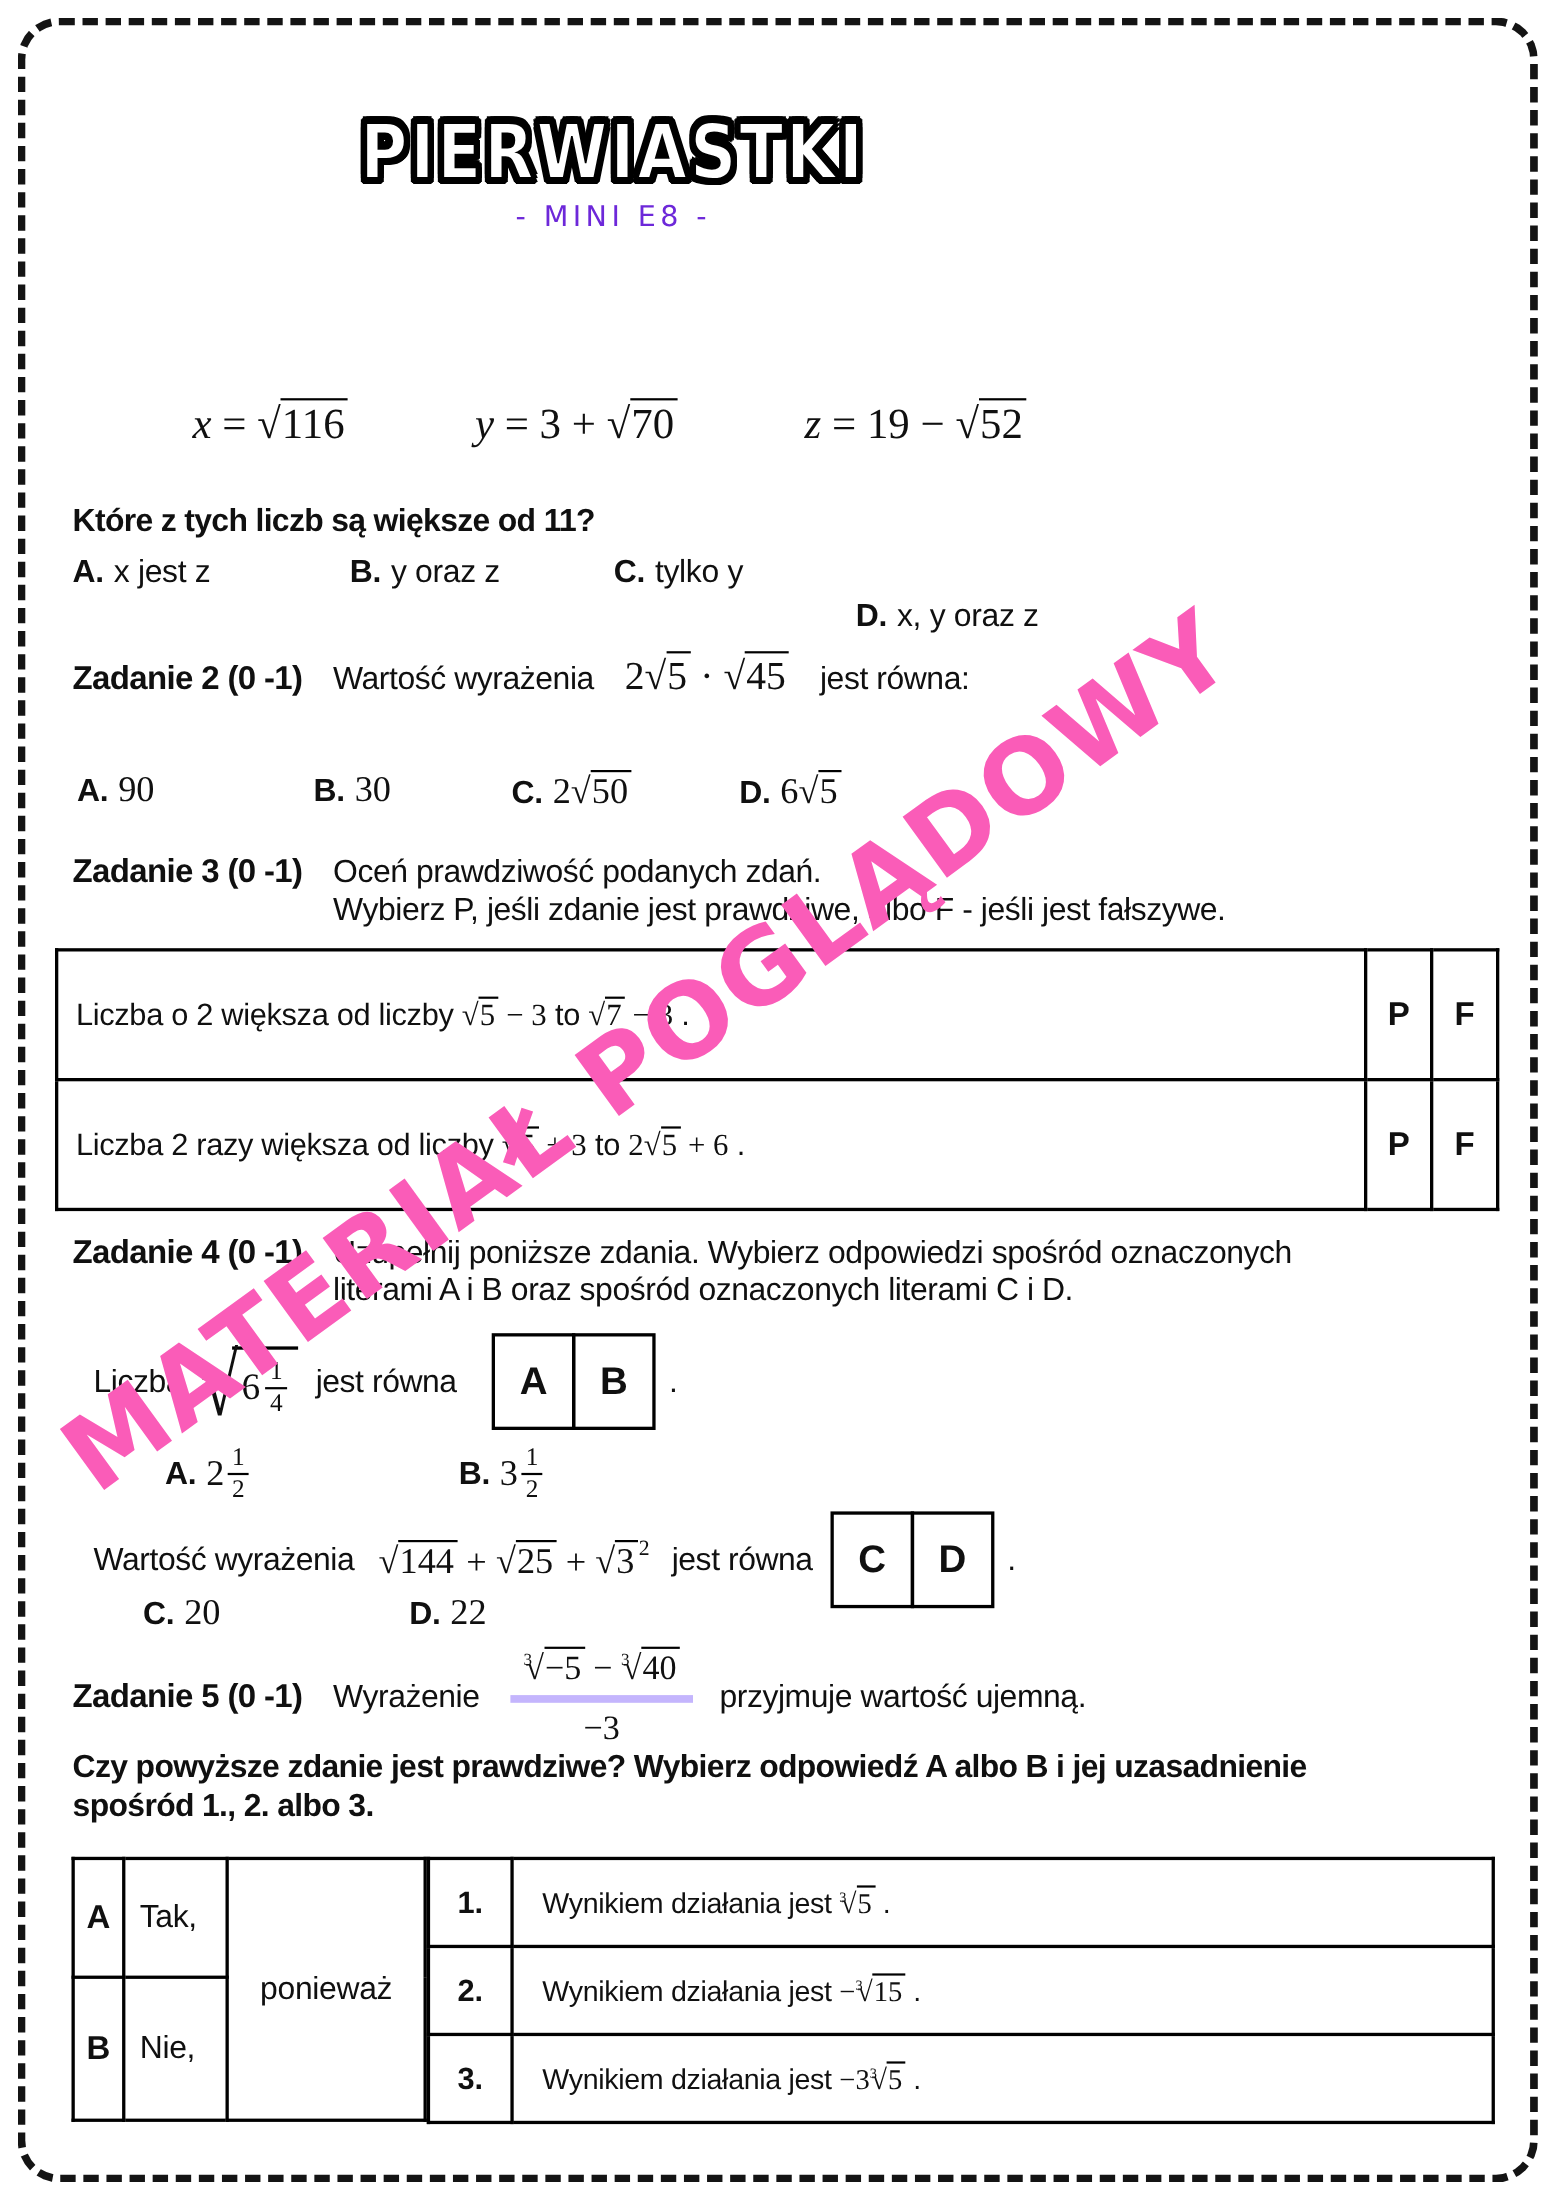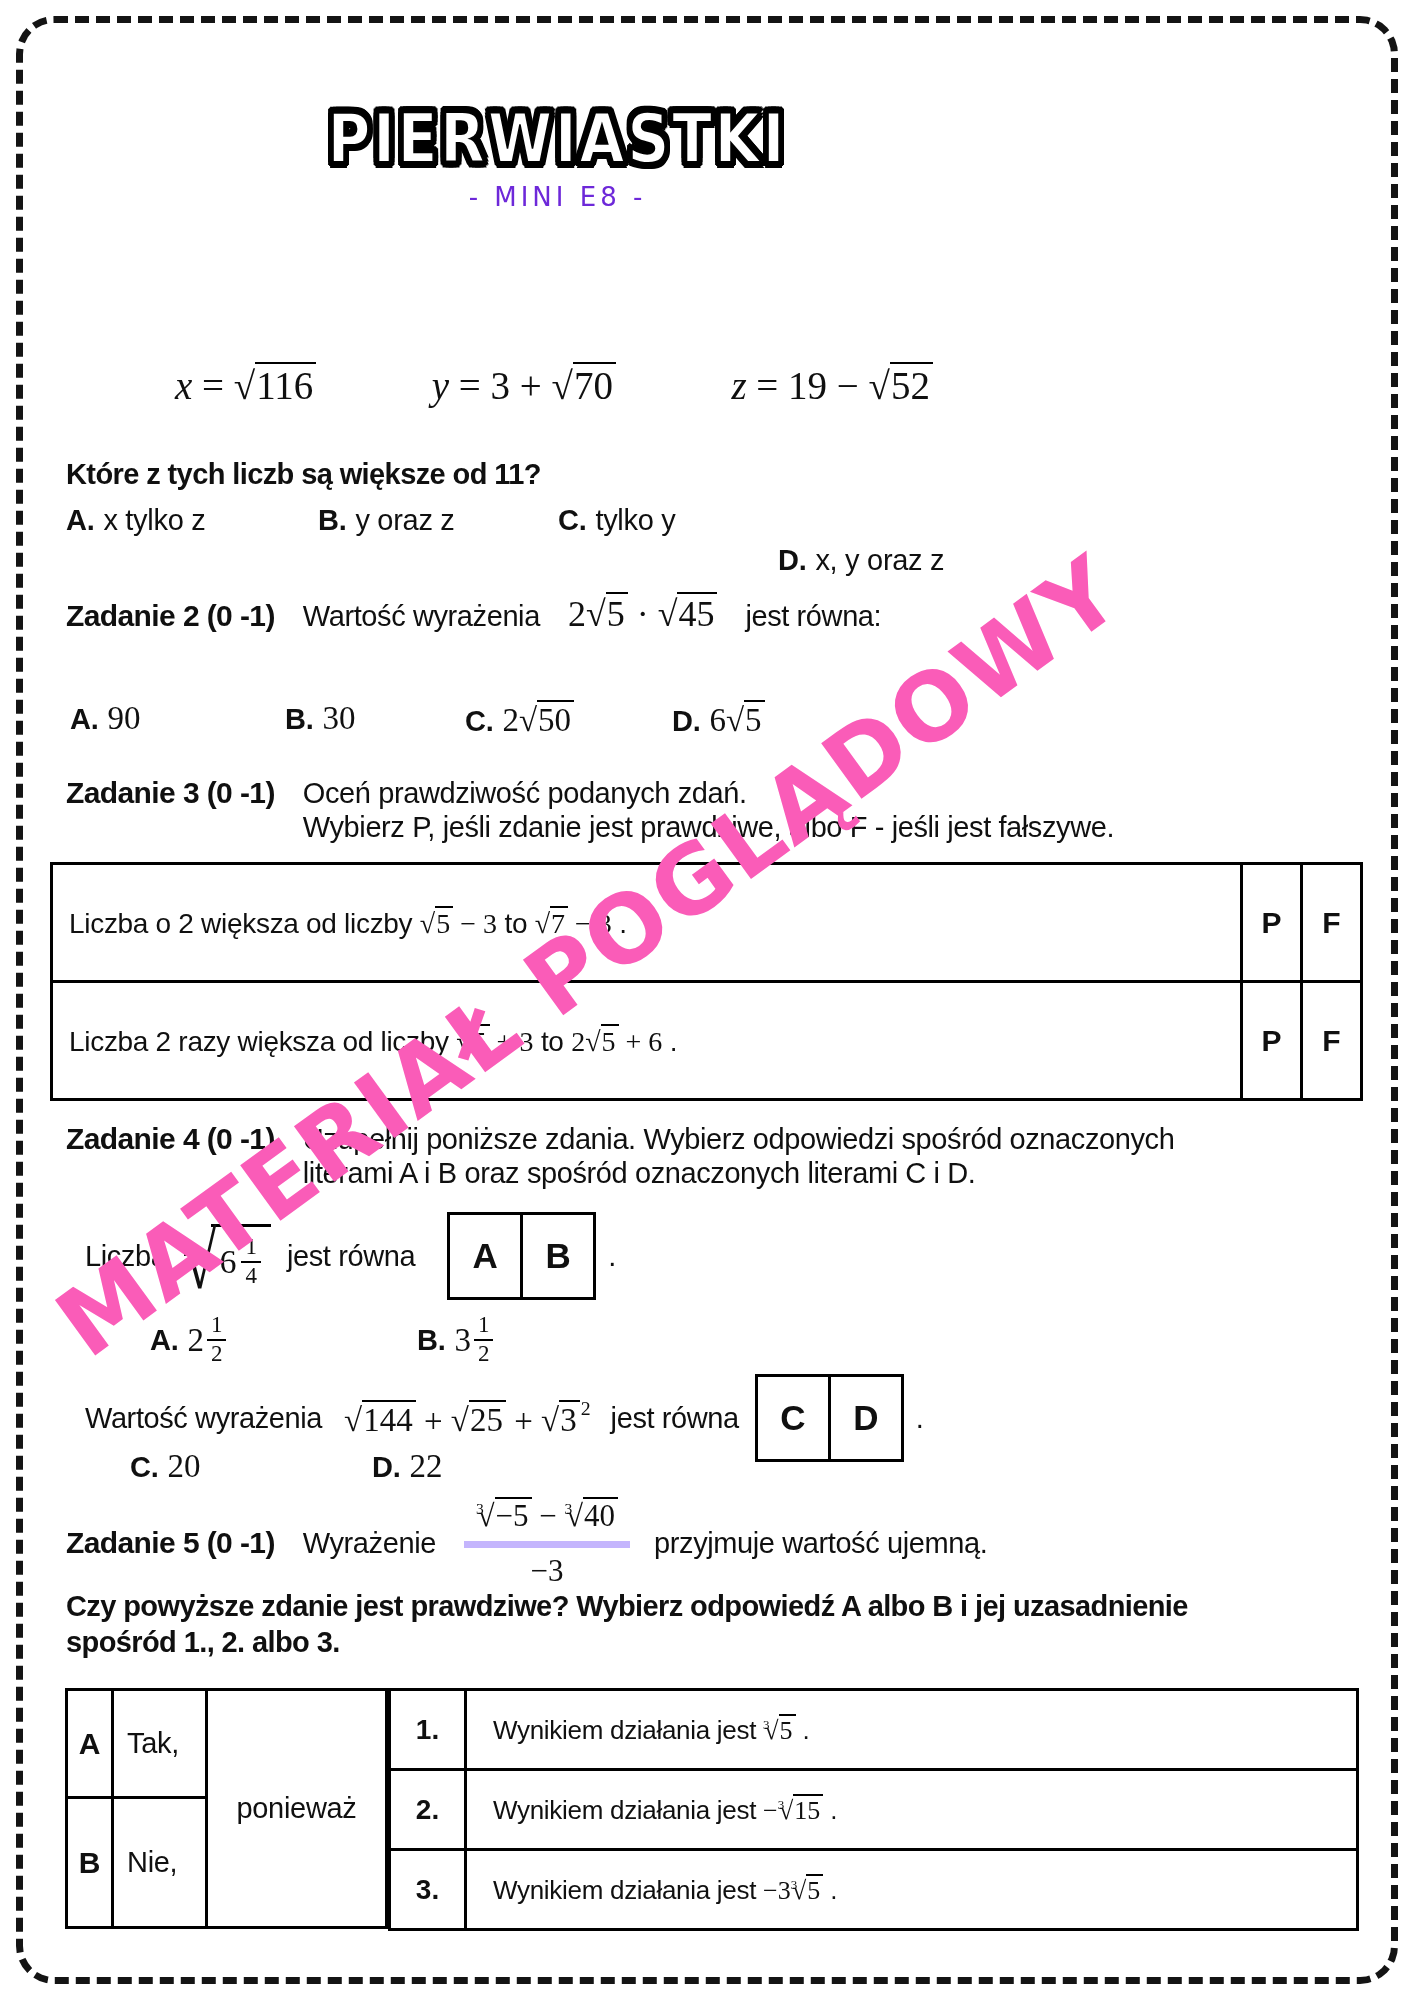--- a/index.html
+++ b/index.html
@@ -117,21 +117,21 @@
     <div class="title">PIERWIASTKI</div>
     <div class="subtitle">- MINI E8 -</div>
   </header>
 
   <div class="abs m z1nums" style="left:175px;top:362px;width:758px;">
     <span><i>x</i> = <span class="root">√<span class="ovl">116</span></span></span>
     <span><i>y</i> = 3 + <span class="root">√<span class="ovl">70</span></span></span>
     <span><i>z</i> = 19 − <span class="root">√<span class="ovl">52</span></span></span>
   </div>
   <div class="abs qbold" style="left:66px;top:458px;">Które z tych liczb są większe od 11?</div>
-  <div class="abs opt" style="left:66px;top:504px;"><b>A.</b><span>x tylko z</span></div>
+  <div class="abs opt" style="left:66px;top:504px;"><b>A.</b><span>x jest z</span></div>
   <div class="abs opt" style="left:318px;top:504px;"><b>B.</b><span>y oraz z</span></div>
   <div class="abs opt" style="left:558px;top:504px;"><b>C.</b><span>tylko y</span></div>
   <div class="abs opt" style="left:778px;top:504px;margin-top:40px;"><b>D.</b><span>x, y oraz z</span></div>
 
   <div class="abs row" style="left:66px;top:592px;gap:28px;">
     <span class="zlabel">Zadanie 2 (0 -1)</span>
     <span class="body">Wartość wyrażenia</span>
     <span class="m mathlg">2<span class="root">√<span class="ovl">5</span></span> · <span class="root">√<span class="ovl">45</span></span></span>
     <span class="body">jest równa:</span>
   </div>

